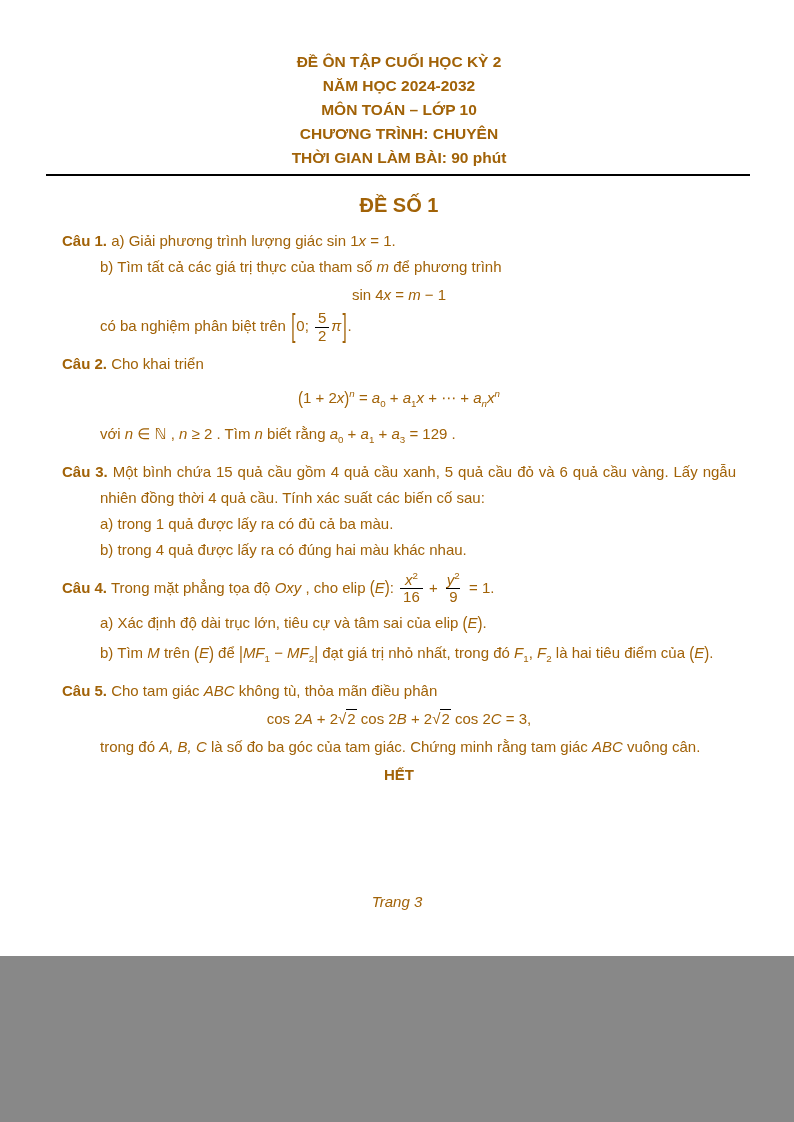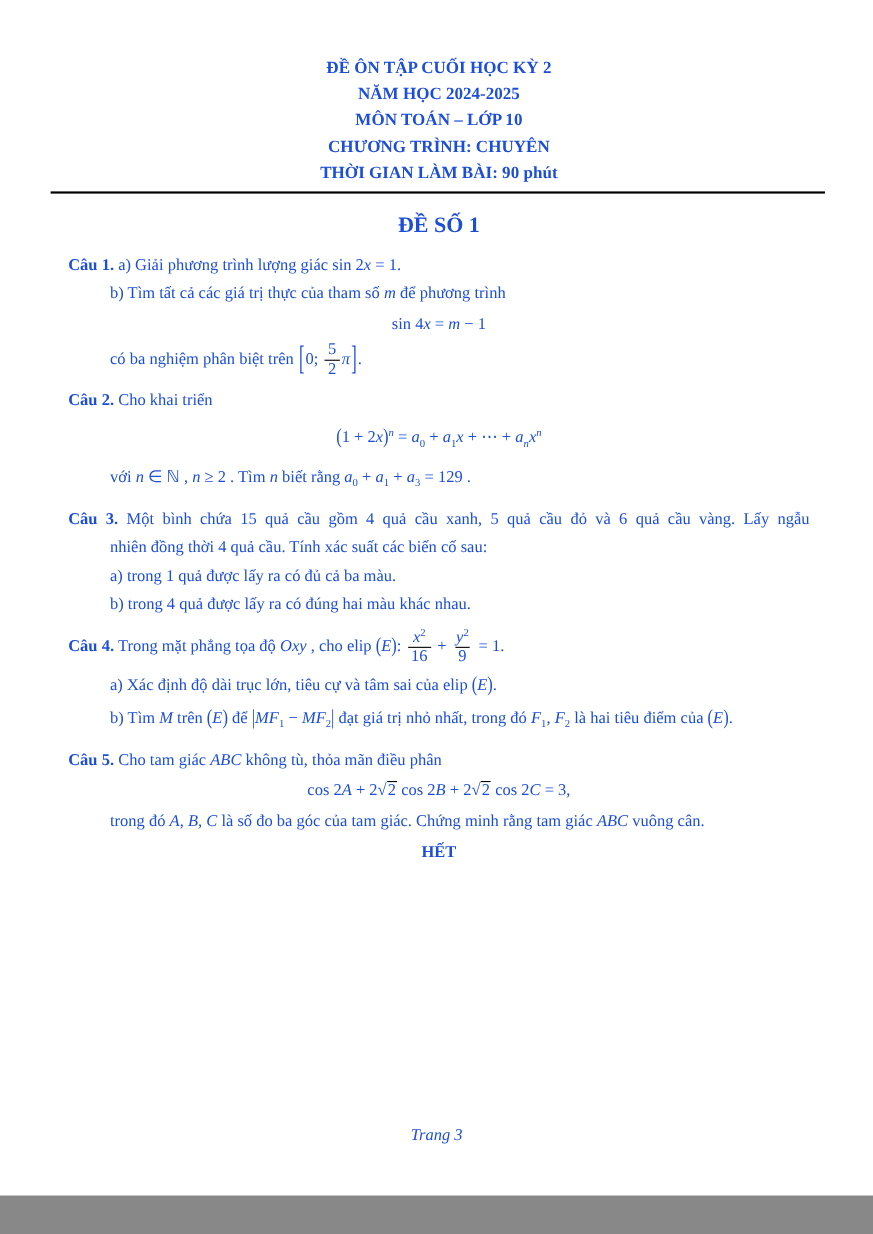--- a/index.html
+++ b/index.html
@@ -1,24 +1,24 @@
 <!DOCTYPE html>
 <html><head>
 <meta charset="utf-8">
 <style>
   html,body{margin:0;padding:0;background:#888;}
   .page{
     position:relative;
-    width:794px;height:1087px;
+    width:794px;height:956px;
     margin:0 auto;
     background:#ffffff;
     box-sizing:border-box;
     padding:50px 58px 0 62px;
-    font-family:Liberation Serif, serif;
-    font-size:15px;color:#1d4ed8;
+    font-family:Liberation Sans, sans-serif;
+    font-size:15px;color:#a16207;
     overflow:hidden;
   }
   
   .exam-header{text-align:center;font-weight:bold;font-size:15.5px;line-height:24px;}
   .header-divider{border:none;border-top:2px solid #000;margin:4px -14px 0 -16px;}
   .exam-title{text-align:center;font-weight:bold;font-size:20px;margin-top:18px;margin-bottom:12px;line-height:22px;}
   
   .doc-body{line-height:26px;}
   .doc-line{min-height:26px;}
   .l-label{}
@@ -45,32 +45,32 @@
   .end-marker{text-align:center;font-weight:bold;margin-top:2px;line-height:26px;}
   .page-footer{position:absolute;left:0;right:0;bottom:46px;text-align:center;font-style:italic;font-size:15px;margin-top:25px;}
 </style>
 </head>
 <body>
 
 <div class="page">
 
   <div class="exam-header">
     <div>ĐỀ ÔN TẬP CUỐI HỌC KỲ 2</div>
-    <div>NĂM HỌC 2024-2025</div>
+    <div>NĂM HỌC 2024-2032</div>
     <div>MÔN TOÁN – LỚP 10</div>
     <div>CHƯƠNG TRÌNH: CHUYÊN</div>
     <div>THỜI GIAN LÀM BÀI: 90 phút</div>
   </div>
 
   <hr class="header-divider">
 
   <div class="exam-title">ĐỀ SỐ 1</div>
 
   <div class="doc-body">
-      <div class="doc-line l-label"><span class="m-b">Câu 1.</span><span class="m-r"> a) Giải phương trình lượng giác  sin 2</span><span class="m-i">x</span><span class="m-r"> = 1</span><span class="m-r">.</span></div>
+      <div class="doc-line l-label"><span class="m-b">Câu 1.</span><span class="m-r"> a) Giải phương trình lượng giác  sin 1</span><span class="m-i">x</span><span class="m-r"> = 1</span><span class="m-r">.</span></div>
       <div class="doc-line l-body"><span class="m-r">b) Tìm tất cả các giá trị thực của tham số </span><span class="m-i">m</span><span class="m-r"> để phương trình</span></div>
       <div class="doc-line l-center"><span class="m-r">sin 4</span><span class="m-i">x</span><span class="m-r"> = </span><span class="m-i">m</span><span class="m-r"> − 1</span></div>
       <div class="doc-line l-body"><span class="m-r">có ba nghiệm phân biệt trên </span><span class="m-tall">[</span><span class="m-r">0; </span><span class="m-frac">
           <span class="m-num"><span class="m-r">5</span></span>
           <span class="m-den"><span class="m-r">2</span></span>
         </span><span class="m-i">π</span><span class="m-tall">]</span><span class="m-r">.</span></div>
       <div class="doc-line l-label" style="margin-top: 6px;"><span class="m-b">Câu 2.</span><span class="m-r"> Cho khai triển</span></div>
       <div class="doc-line l-center" style="margin-top: 4px;"><span class="m-big">(</span><span class="m-r">1 + 2</span><span class="m-i">x</span><span class="m-big">)</span><span class="m-supi">n</span><span class="m-r"> = </span><span class="m-i">a</span><span class="m-sub">0</span><span class="m-r"> + </span><span class="m-i">a</span><span class="m-sub">1</span><span class="m-i">x</span><span class="m-r"> + ⋯ + </span><span class="m-i">a</span><span class="m-subi">n</span><span class="m-i">x</span><span class="m-supi">n</span></div>
       <div class="doc-line l-body" style="margin-top: 4px;"><span class="m-r">với </span><span class="m-i">n</span><span class="m-r"> ∈ ℕ , </span><span class="m-i">n</span><span class="m-r"> ≥ 2 . Tìm </span><span class="m-i">n</span><span class="m-r"> biết rằng </span><span class="m-i">a</span><span class="m-sub">0</span><span class="m-r"> + </span><span class="m-i">a</span><span class="m-sub">1</span><span class="m-r"> + </span><span class="m-i">a</span><span class="m-sub">3</span><span class="m-r"> = 129 .</span></div>
       <div class="doc-line l-just" style="margin-top: 6px;"><span class="m-b">Câu 3.</span><span class="m-r"> Một bình chứa 15 quả cầu gồm 4 quả cầu xanh, 5 quả cầu đỏ và 6 quả cầu vàng. Lấy ngẫu</span></div>

